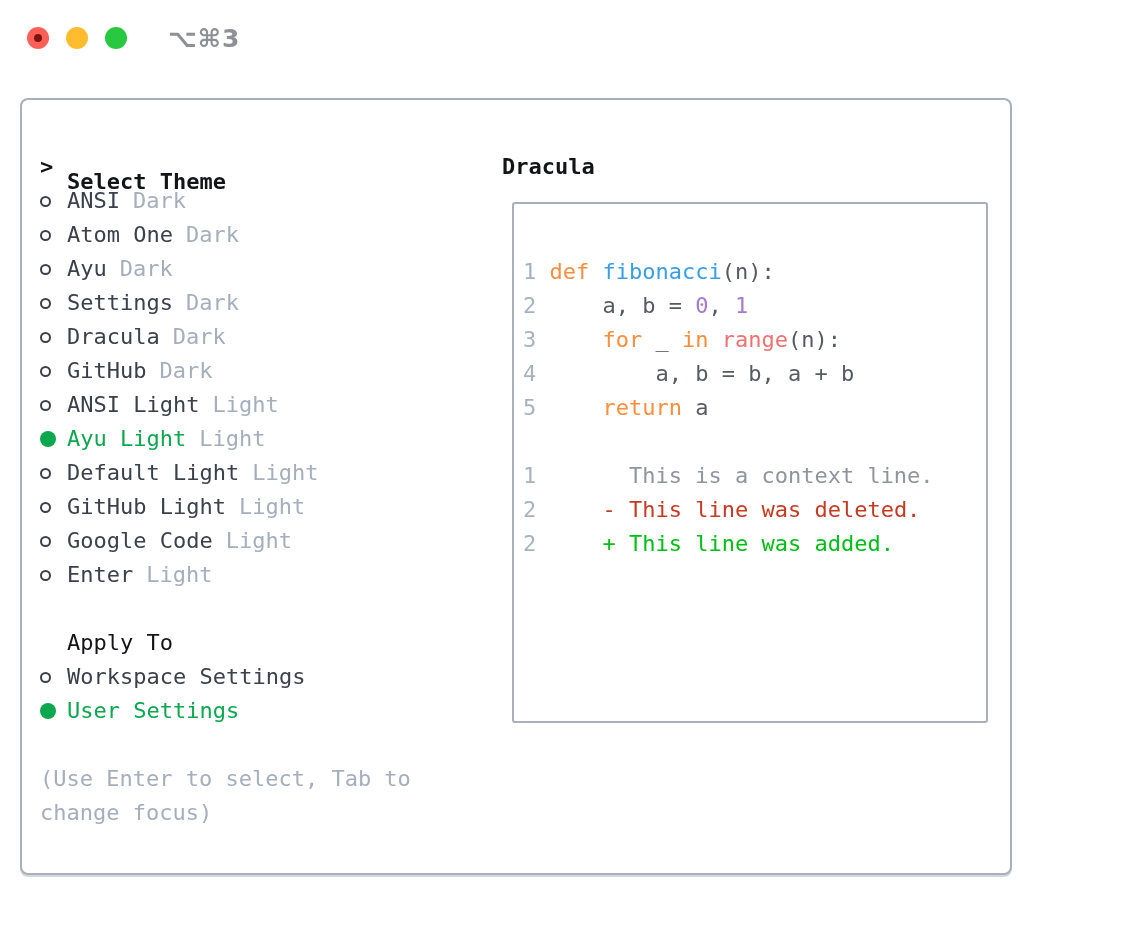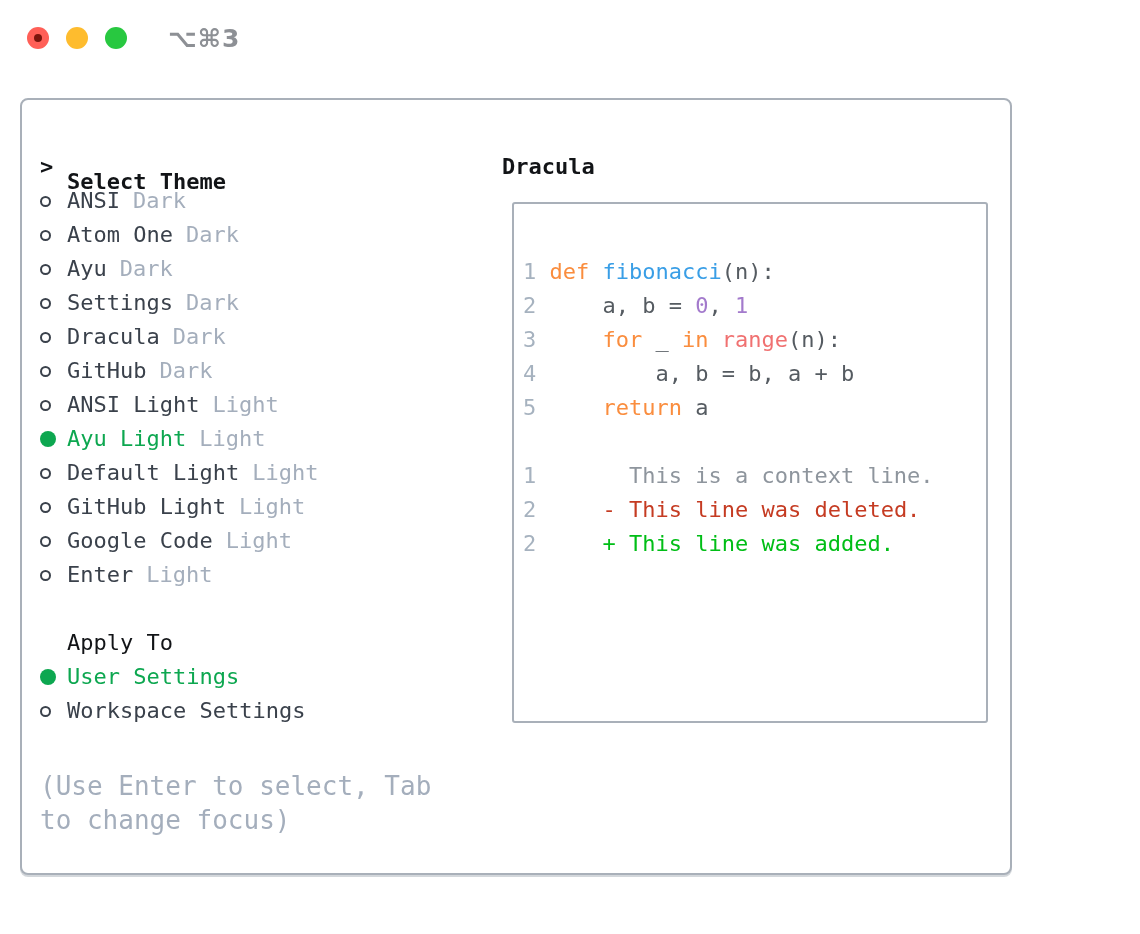--- a/index.html
+++ b/index.html
@@ -61,22 +61,22 @@
     width: 16px; height: 16px; border-radius: 50%;
     background: var(--selection_green); display: inline-block;
   }
   .hdr { font-weight: bold; color: var(--header_black); margin-top: 29px; }
   .subhdr { color: var(--header_black); }
   .tname { white-space: pre; }
   .ttag { color: var(--muted_gray); margin-left: 13px; white-space: pre; text-align: right; }
   .row.selected .tname { color: var(--selection_green); }
   .spacer { height: 34px; }
   .help {
-    margin-top: 7px; width: 436px; color: var(--muted_gray);
-    font-size: 26px; line-height: 34px;
+    margin-top: 0; width: 436px; color: var(--muted_gray);
+    font-size: 22px; line-height: 34px;
   }
 
   
   .right-col { position: absolute; left: 480px; top: 50px; }
   .preview-header {
     font-size: 22px; line-height: 34px; height: 34px;
     font-weight: bold; color: var(--header_black);
   }
   .preview-box {
     margin-top: 18px; margin-left: 10px; width: 476px; height: 521px;
@@ -200,31 +200,31 @@
           <span class="tname">Enter</span>
           <span class="ttag">Light</span>
         </div>
 
       <div class="spacer"></div>
 
       <div class="row">
           <span class="marker"></span>
           <span class="subhdr">Apply To</span>
         </div>
+      <div class="row">
+          <span class="marker">
+            <span class="ring"></span>
+          </span>
+          <span class="tname">Workspace Settings</span>
+        </div>
       <div class="row selected">
           <span class="marker">
             <span class="dot"></span>
           </span>
           <span class="tname">User Settings</span>
-        </div>
-      <div class="row">
-          <span class="marker">
-            <span class="ring"></span>
-          </span>
-          <span class="tname">Workspace Settings</span>
         </div>
 
       <div class="spacer"></div>
 
       <div class="help">(Use Enter to select, Tab to change focus)</div>
     </div>
 
     <div class="right-col">
       <div class="preview-header">Dracula</div>
       <div class="preview-box">

